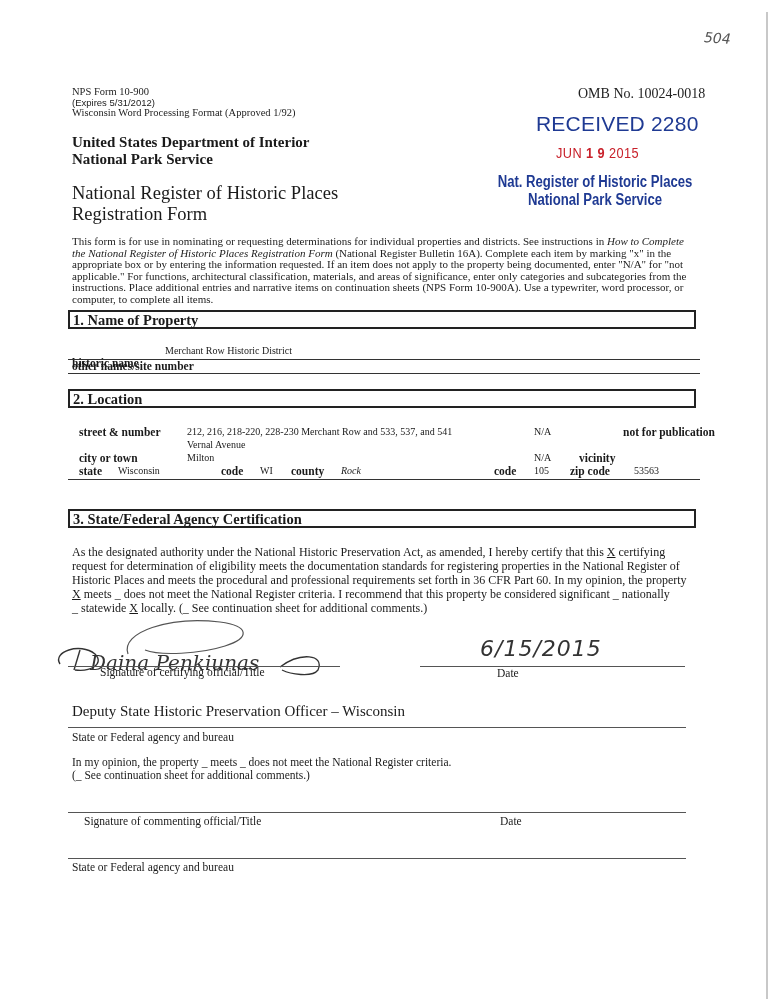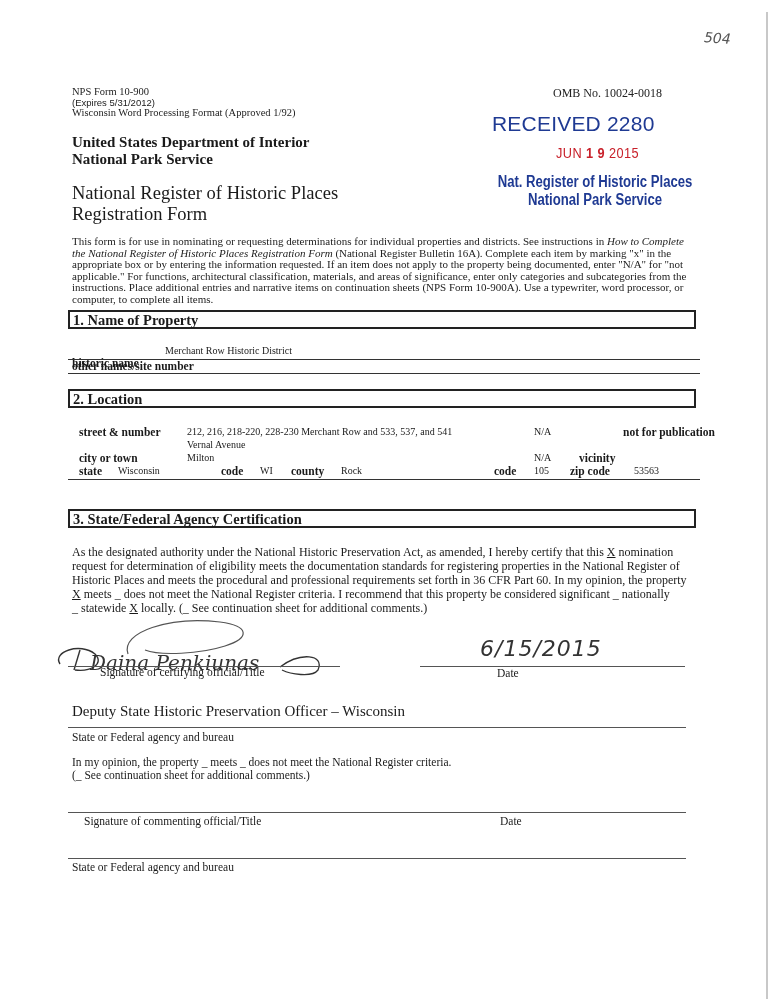--- a/index.html
+++ b/index.html
@@ -10,21 +10,21 @@
   }
   .abs { position: absolute; white-space: nowrap; }
   .right-edge { position: absolute; left: 766px; top: 12px; width: 2px; height: 987px; background: #c8c8c8; }
   .page-number { left: 704px; top: 30px; font-family: "DejaVu Sans", sans-serif; font-size: 14px; color: #555; font-style: italic; transform: rotate(4deg); }
 
   .hdr-small { font-size: 10.5px; line-height: 11.5px; color: #222; }
   .hdr-small .sans { font-family: "Liberation Sans", sans-serif; font-size: 9.5px; }
   .agency { font-size: 15px; font-weight: bold; line-height: 18px; }
   .form-title { font-size: 18.5px; font-weight: normal; line-height: 21px; }
 
-  .omb { font-size: 12px; color: #222; }
+  .omb { font-size: 14px; color: #222; margin-left: 25px; }
   .stamp-received { font-family: "Liberation Sans", sans-serif; font-size: 21px; color: #1f3a93; letter-spacing: 0.2px; }
   .stamp-date { font-family: "Liberation Sans", sans-serif; font-size: 15px; color: #c8202a; letter-spacing: 0.5px; transform: scaleX(0.85); transform-origin: left; }
   .stamp-date .bold { font-weight: bold; }
   .stamp-org { font-family: "Liberation Sans", sans-serif; font-size: 16px; color: #1f3a93; text-align: center; line-height: 17px; transform: scaleX(0.82); transform-origin: center; font-weight: bold; }
 
   .intro { left: 72px; top: 236px; width: 626px; font-size: 11px; line-height: 11.6px; white-space: normal; text-align: left; color: #222; }
   .intro i { font-style: italic; }
 
   .section-box {
     position: absolute; left: 68px; width: 628px; height: 19px;
@@ -54,21 +54,21 @@
 
 <div class="abs agency" style="left:72px; top:133px;">United States Department of Interior</div>
 <div class="abs agency" style="left:72px; top:150px;">National Park Service</div>
 
 <div class="abs form-title" style="left:72px; top:183px;">National Register of Historic Places</div>
 <div class="abs form-title" style="left:72px; top:204px;">Registration Form</div>
 
 <div class="abs omb" style="left:553px; top:86px;">OMB No. 10024-0018</div>
 
 <div>
-  <div class="abs stamp-received" style="left:492px; top:112px;">RECEIVED 2280</div>
+  <div class="abs stamp-received" style="left:536px; top:112px;">RECEIVED 2280</div>
   <div class="abs stamp-date" style="left:556px; top:144px;">
     <span>JUN</span>
     <span class="bold">1 9</span>
     <span>2015</span>
   </div>
   <div class="abs stamp-org" style="left:470px; top:173px; width:250px;">Nat. Register of Historic Places</div>
   <div class="abs stamp-org" style="left:470px; top:191px; width:250px;">National Park Service</div>
 </div>
 
 <div class="abs intro">
@@ -98,33 +98,33 @@
 <div class="abs lbl" style="left:79px; top:452px;">city or town</div>
 <div class="abs val" style="left:187px; top:452px;">Milton</div>
 <div class="abs val" style="left:534px; top:452px;">N/A</div>
 <div class="abs lbl" style="left:579px; top:452px;">vicinity</div>
 
 <div class="abs lbl" style="left:79px; top:465px;">state</div>
 <div class="abs val" style="left:118px; top:465px;">Wisconsin</div>
 <div class="abs lbl" style="left:221px; top:465px;">code</div>
 <div class="abs val" style="left:260px; top:465px;">WI</div>
 <div class="abs lbl" style="left:291px; top:465px;">county</div>
-<div class="abs val" style="left:341px; top:465px;">Rock</div>
+<div class="abs val" style="left:341px; top:465px;font-style:italic;">Rock</div>
 <div class="abs lbl" style="left:494px; top:465px;">code</div>
 <div class="abs val" style="left:534px; top:465px;">105</div>
 <div class="abs lbl" style="left:570px; top:465px;">zip code</div>
 <div class="abs val" style="left:634px; top:465px;">53563</div>
 <div class="hline" style="left:68px; width:632px; top:479px;"></div>
 
 <div class="section-box" style="top:509px;">
   <span>3. State/Federal Agency Certification</span>
 </div>
 
 <div class="abs body-text" style="left:72px; top:545px;">
-  <span>As the designated authority under the National Historic Preservation Act, as amended, I hereby certify that this </span><span class="u">X</span><span> nomination</span>
+  <span>As the designated authority under the National Historic Preservation Act, as amended, I hereby certify that this </span><span class="u">X</span><span> certifying</span>
 </div>
 <div class="abs body-text" style="left:72px; top:559px;">
   <span>request for determination of eligibility meets the documentation standards for registering properties in the National Register of</span>
 </div>
 <div class="abs body-text" style="left:72px; top:573px;text-align:center;">
   <span>Historic Places and meets the procedural and professional requirements set forth in 36 CFR Part 60. In my opinion, the property</span>
 </div>
 <div class="abs body-text" style="left:72px; top:587px;">
   <span></span><span class="u">X</span><span> meets _ does not meet the National Register criteria. I recommend that this property be considered significant _ nationally</span>
 </div>

